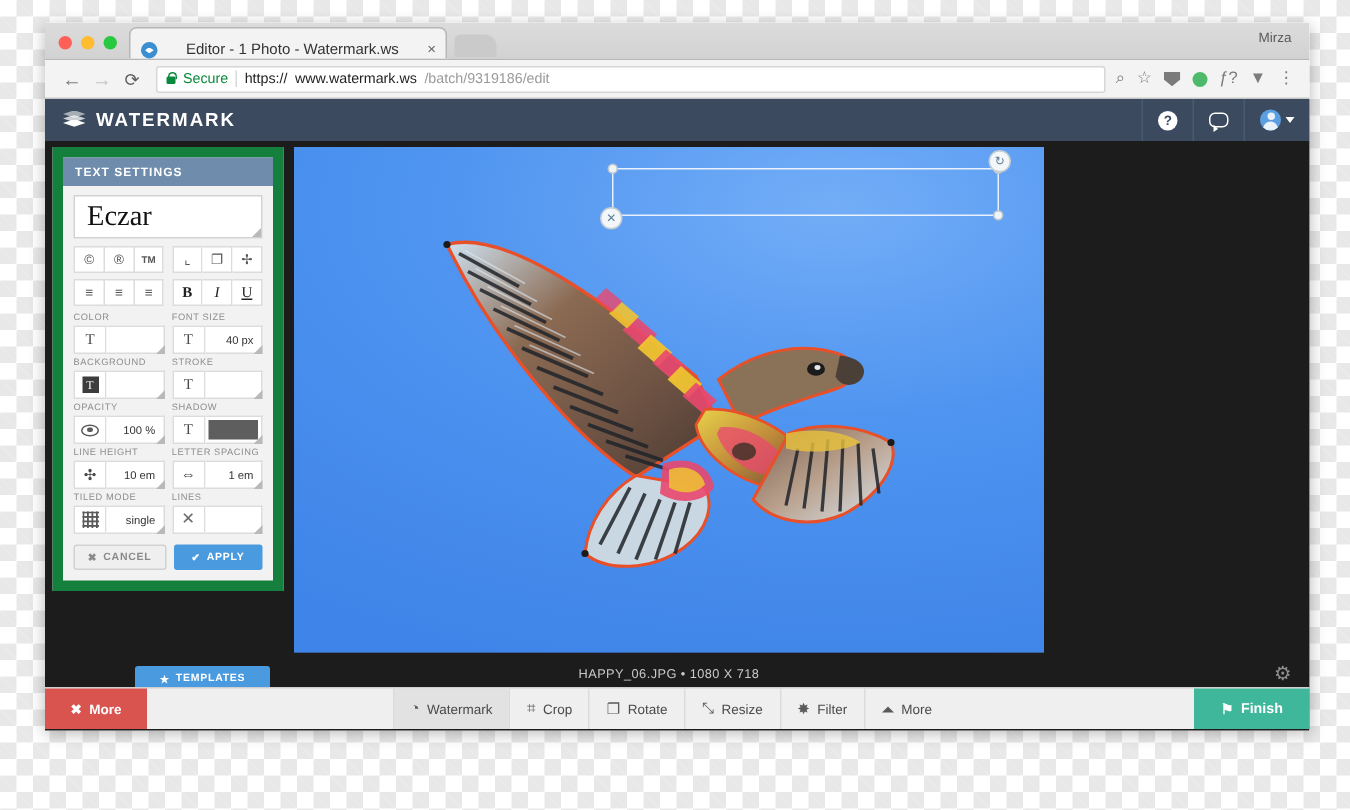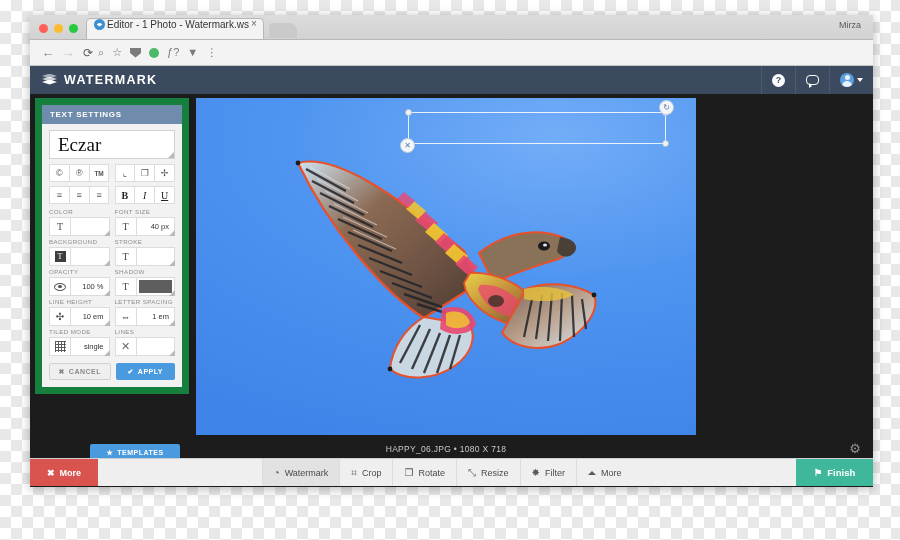--- a/index.html
+++ b/index.html
@@ -42,23 +42,23 @@
   .tl.r { background: #ff5f57; }
   .tl.y { background: #febc2e; }
   .tl.g { background: #28c840; }
 
   .tab {
     height: 21px;
     background: #f3f3f3;
     border: 1px solid #b7b7b7;
     border-bottom: none;
     border-radius: 5px 5px 0 0;
-    display: flex; align-items: flex-start;
+    display: flex; align-items: flex-end;
     padding: 0 6px 0 7px;
-    gap: 2px;
+    gap: 19px;
     max-width: 215px;
   }
   .tab-favicon {
     width: 11px; height: 11px; border-radius: 50%;
     background: #3b8ed0; flex: none;
     position: relative;
   }
   .tab-favicon::after {
     content: ""; position: absolute; left: 2.5px; top: 3.5px;
     width: 6px; height: 4px; background: #fff;
@@ -400,20 +400,28 @@
       <span class="tab-close">×</span>
     </div>
     <div class="tab-new"></div>
     <span class="profile-name">Mirza</span>
   </div>
 
   <div class="chrome-urlbar">
     <span class="navbtn">←</span>
     <span class="navbtn fwd">→</span>
     <span class="navbtn reload">⟳</span>
+    <div class="urlfield">
+      <span class="lock"></span>
+      <span class="secure-label">Secure</span>
+      <span class="url-sep"></span>
+      <span class="url-host">https://</span>
+      <span class="url-host">www.watermark.ws</span>
+      <span class="url-path">/batch/9319186/edit</span>
+    </div>
     <div class="urlicons">
       <span class="uicon">⌕</span>
       <span class="uicon">☆</span>
       <span class="uicon shield"></span>
       <span class="uicon green-dot"></span>
       <span class="uicon">ƒ?</span>
       <span class="uicon">▼</span>
       <span class="uicon">⋮</span>
     </div>
   </div>

